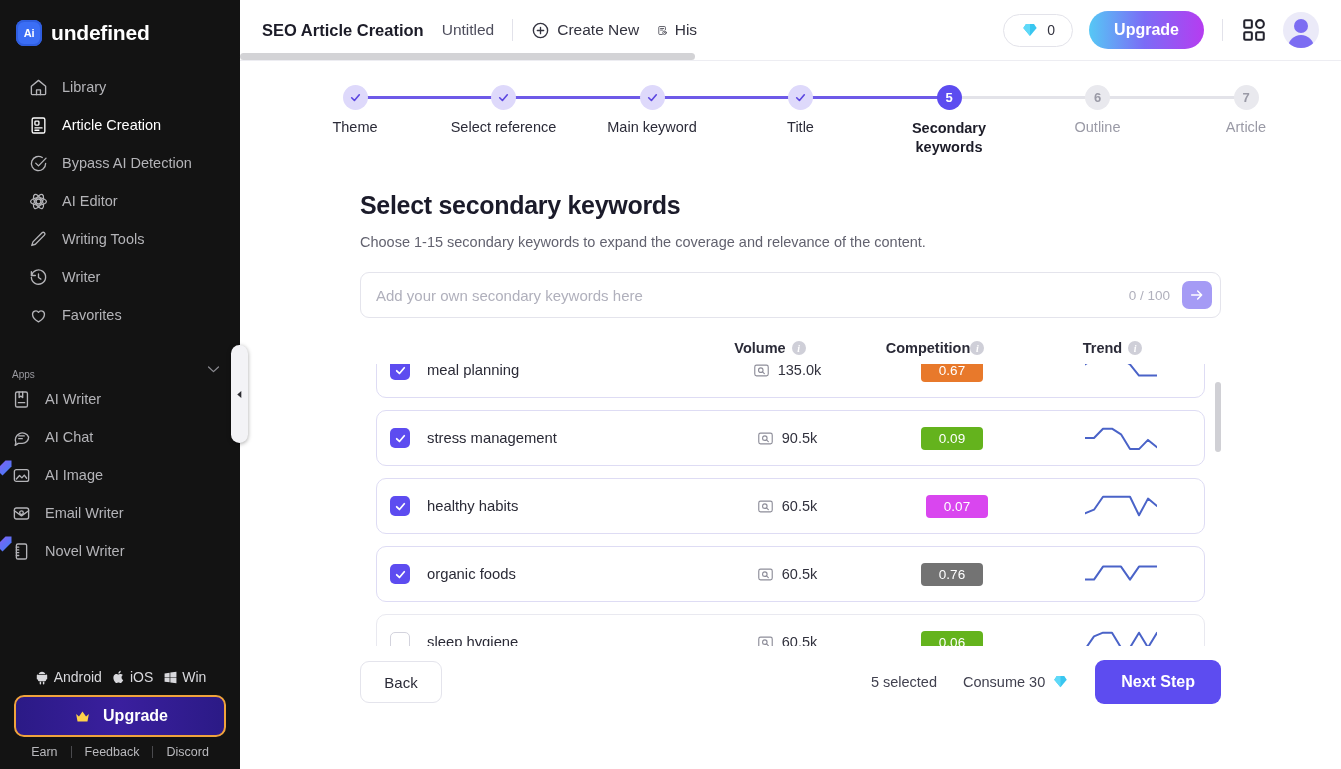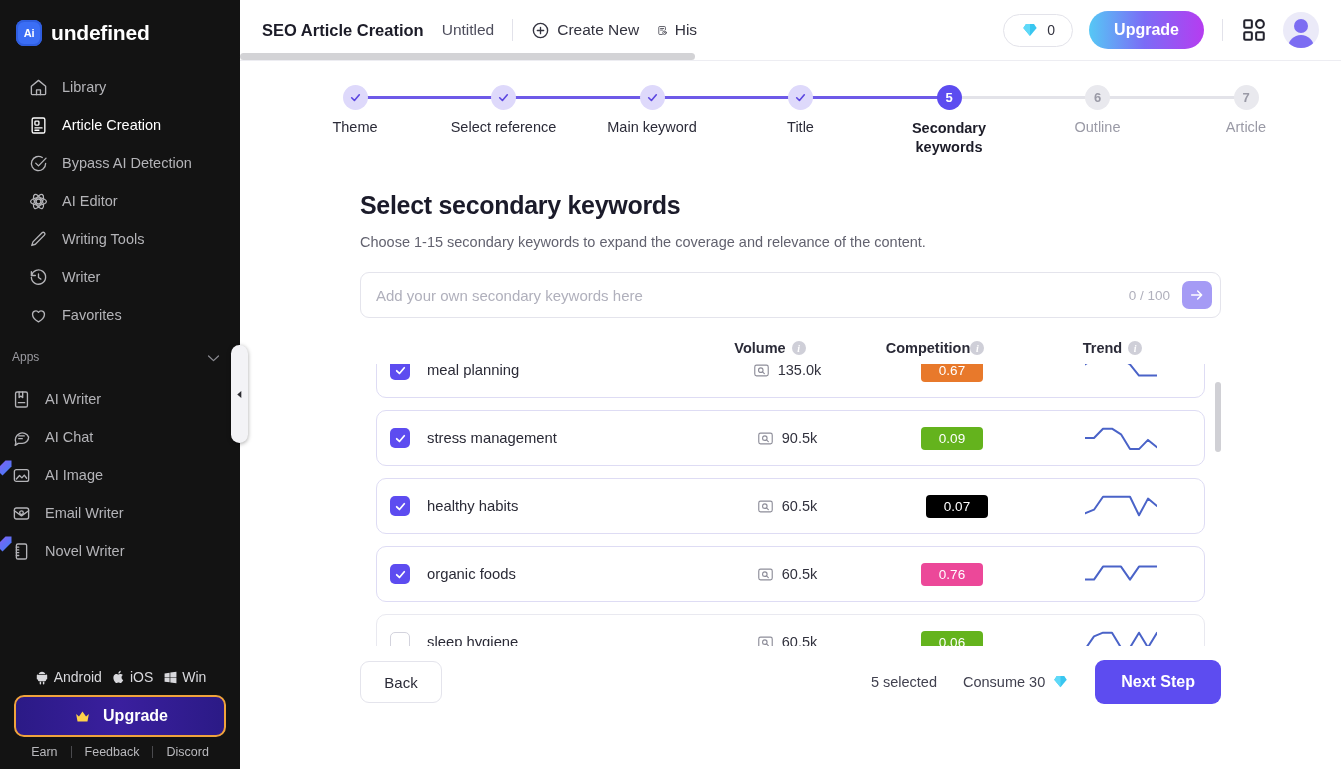--- a/index.html
+++ b/index.html
@@ -29,23 +29,23 @@
   .nav-item {
     display: flex; align-items: center; gap: 14px;
     height: 38px; padding-left: 28px; color: #b4b4b8; font-size: 14.5px;
     cursor: pointer;
   }
   .nav-item.active { color: #ffffff; font-weight: normal; }
   .nav-item .ico { width: 20px; height: 20px; flex: 0 0 20px; display:flex; align-items:center; justify-content:center; }
   .nav-item .ico svg { display: block; }
 
   .apps-head {
-    display: flex; align-items: flex-start; justify-content: space-between;
+    display: flex; align-items: flex-end; justify-content: space-between;
     padding: 0 18px 0 12px; height: 30px; margin-top: 16px;
-    color: #9a9aa0; font-size: 12px;
+    color: #9a9aa0; font-size: 10px;
   }
   .apps-list .nav-item { padding-left: 11px; height: 38px; }
   .badge-new { position: absolute; left: -16px; top: -6px; width: 18px; height: 18px; }
 
   .platforms {
     display: flex; align-items: center; justify-content: center; gap: 6px;
     color: #d8d8dc; font-size: 14px; margin-top: auto; padding-bottom: 10px;
   }
   .platforms .pf { display: flex; align-items: center; gap: 4px; }
 
@@ -630,21 +630,21 @@
                 </div>
                 <div class="c-vol">
                   <svg width="17" height="17" viewBox="0 0 24 24" fill="none" stroke="#8d8d99" stroke-width="1.6" stroke-linecap="round">
                     <rect x="2.5" y="4.5" width="19" height="15" rx="2.5"></rect>
                     <circle cx="11" cy="11.5" r="3.2"></circle>
                     <path d="M13.4 13.9 16 16.5"></path>
                   </svg>
                   <span>60.5k</span>
                 </div>
                 <div class="c-comp">
-                  <div class="pill" style="background: #000000; margin-left: 10px;">0.07</div>
+                  <div class="pill" style="background: #d946ef; margin-left: 10px;">0.07</div>
                 </div>
                 <div class="c-trend">
                   <svg width="72" height="26" viewBox="0 0 72 26">
                     <path d="M0.0 20.4 L9.0 16.7 L18.0 3.7 L27.0 3.7 L36.0 3.7 L45.0 3.7 L54.0 22.3 L63.0 5.6 L72.0 13.0 " fill="none" stroke="#4a63c8" stroke-width="2" stroke-linejoin="round" stroke-linecap="round"></path>
                   </svg>
                 </div>
               </div>
               <div class="row">
                 <div class="c-kw">
                   <div class="cb on">
@@ -656,21 +656,21 @@
                 </div>
                 <div class="c-vol">
                   <svg width="17" height="17" viewBox="0 0 24 24" fill="none" stroke="#8d8d99" stroke-width="1.6" stroke-linecap="round">
                     <rect x="2.5" y="4.5" width="19" height="15" rx="2.5"></rect>
                     <circle cx="11" cy="11.5" r="3.2"></circle>
                     <path d="M13.4 13.9 16 16.5"></path>
                   </svg>
                   <span>60.5k</span>
                 </div>
                 <div class="c-comp">
-                  <div class="pill" style="background: #ec4899;">0.76</div>
+                  <div class="pill" style="background: #737373;">0.76</div>
                 </div>
                 <div class="c-trend">
                   <svg width="72" height="26" viewBox="0 0 72 26">
                     <path d="M0.0 18.6 L9.0 18.6 L18.0 5.6 L27.0 5.6 L36.0 5.6 L45.0 18.6 L54.0 5.6 L63.0 5.6 L72.0 5.6 " fill="none" stroke="#4a63c8" stroke-width="2" stroke-linejoin="round" stroke-linecap="round"></path>
                   </svg>
                 </div>
               </div>
               <div class="row unchecked">
                 <div class="c-kw">
                   <div class="cb off"></div>

